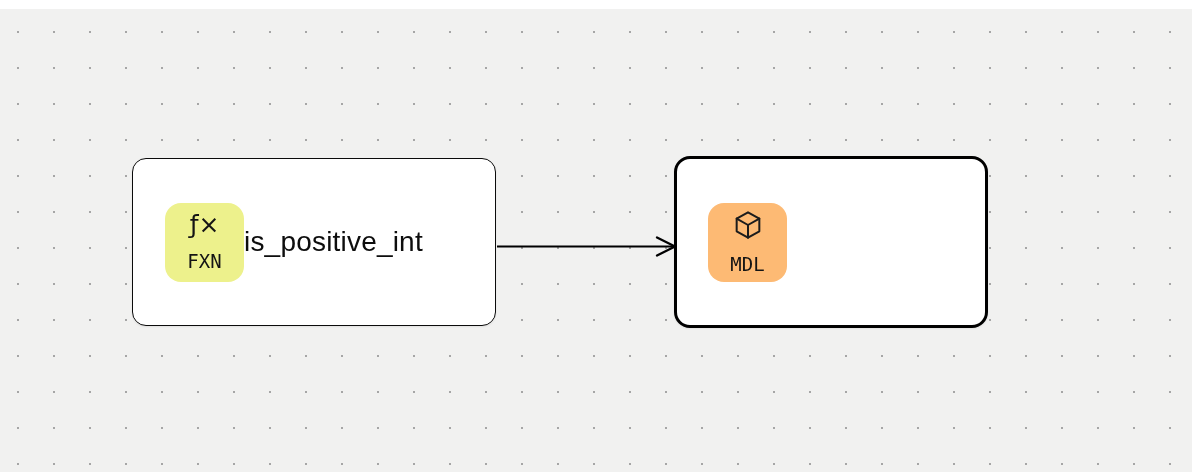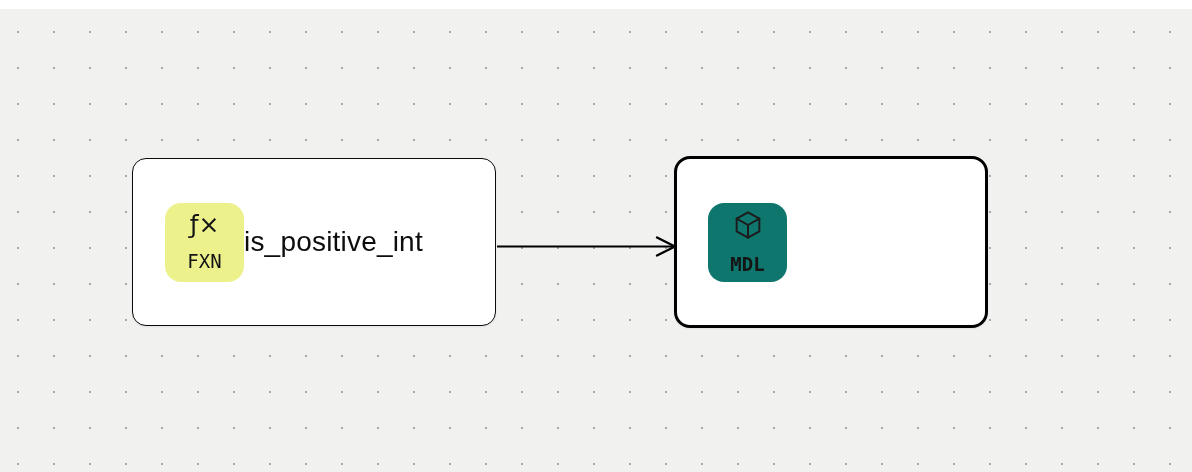--- a/index.html
+++ b/index.html
@@ -59,21 +59,21 @@
   .badge {
     width: 79px; height: 79px;
     border-radius: 16px;
     flex: 0 0 auto;
     display: flex;
     flex-direction: column;
     align-items: center;
     justify-content: center;
   }
   .badge-fxn { background: #edf18c; }
-  .badge-mdl { background: #0f766e; font-weight: bold; }
+  .badge-mdl { background: #fdba74; }
   .badge-glyph {
     font-family: "DejaVu Sans", sans-serif;
     font-size: 25px;
     line-height: 28px;
     color: #141414;
   }
   .badge-abbr {
     font-family: "DejaVu Sans Mono", monospace;
     font-size: 19px;
     line-height: 24px;

